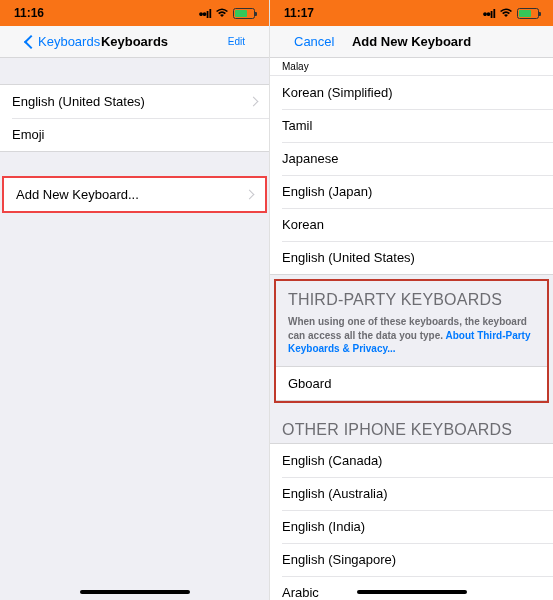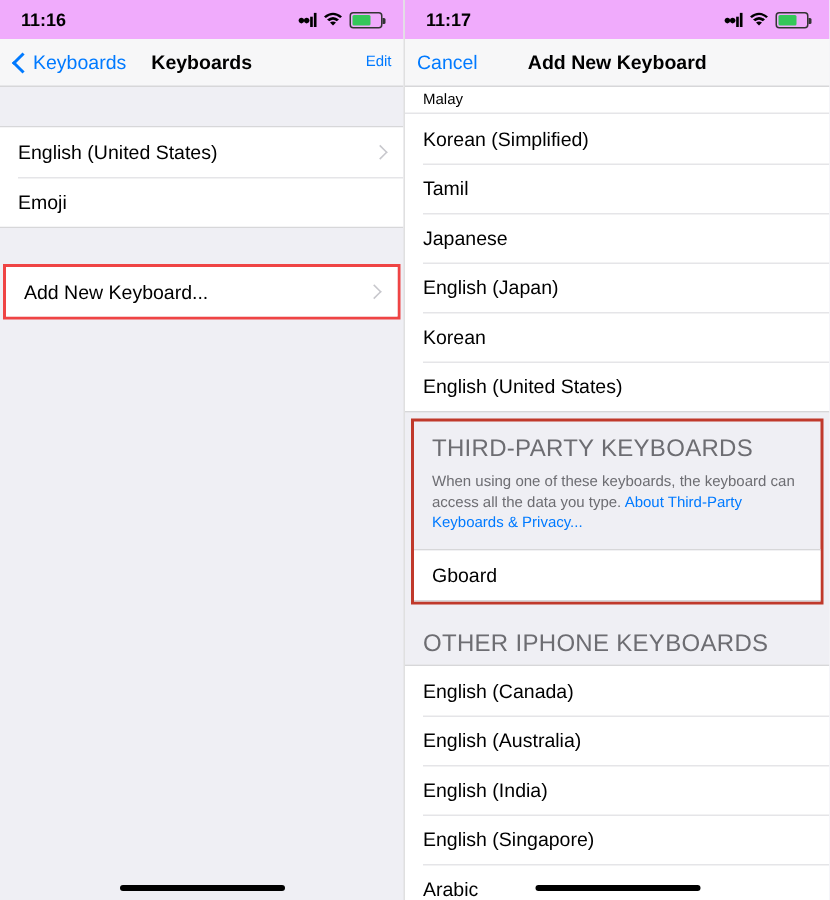--- a/index.html
+++ b/index.html
@@ -24,21 +24,21 @@
 
     
     .status-bar {
       height: 26px;
       display: flex;
       justify-content: space-between;
       align-items: center;
       padding: 0 14px;
       font-size: 12px;
       font-weight: 600;
-      background: #f0abfc;
+      background: #f97316;
     }
     .status-right { display: flex; align-items: center; gap: 4px; }
     .battery-icon {
       width: 22px; height: 11px;
       border: 1px solid #333; border-radius: 2.5px;
       position: relative;
     }
     .battery-icon::after {
       content: ""; position: absolute; right: -3px; top: 3px;
       width: 2px; height: 4px; background: #333; border-radius: 0 1px 1px 0;
@@ -48,21 +48,21 @@
       width: 60%; background: #34c759; border-radius: 1px;
     }
     .signal-dots { letter-spacing: -1px; font-size: 13px; }
 
     
     .nav-bar {
       height: 32px;
       display: flex;
       align-items: center;
       justify-content: space-between;
-      padding: 0 8px;
+      padding: 0 24px;
       background: #f7f7f8;
       border-bottom: 1px solid #d7d7d9;
       position: relative;
       gap: 32px;
     }
     .nav-left { display: flex; align-items: center; color: #007aff; font-size: 13px; }
     .nav-right { color: #007aff; font-size: 10px; }
     .nav-title {
       position: absolute; left: 0; right: 0;
       text-align: center; font-size: 13px; font-weight: 600; color: #000;
@@ -91,20 +91,21 @@
       font-size: 16px;
       color: #6d6d72;
       text-transform: uppercase;
       letter-spacing: 0.2px;
     }
     .section-note {
       padding: 2px 12px 10px;
       font-size: 10px;
       color: #6d6d72;
       line-height: 1.35;
+      font-weight: bold;
     }
     .section-note .link { color: #007aff; }
 
     .cell-group { background: #fff; border-top: 1px solid #d7d7d9; border-bottom: 1px solid #d7d7d9; }
     .cell {
       display: flex; align-items: center; justify-content: space-between;
       min-height: 33px;
       padding: 0 12px;
       font-size: 13px;
       color: #000;

